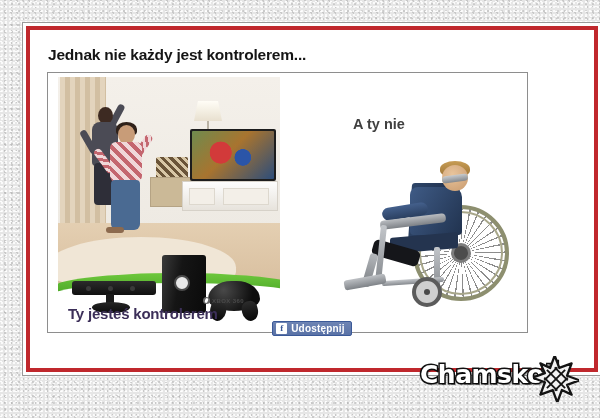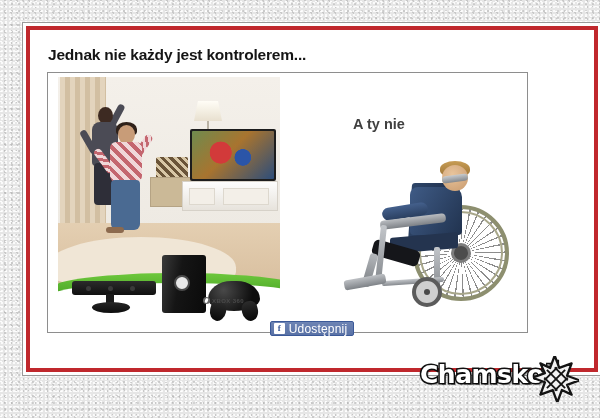--- a/index.html
+++ b/index.html
@@ -277,21 +277,21 @@
   }
   #fb-share .fb-f {
     display:inline-flex; align-items:center; justify-content:center;
     width: 11px; height: 11px;
     background: #ffffff; color: #3b5998;
     font-weight: bold; font-size: 9px; line-height: 1;
     font-family: "Liberation Serif", serif;
     border-radius: 1px;
   }
   #fb-share .fb-label {
-    color: #ffffff; font-size: 12px; font-weight: normal; letter-spacing: .2px;
+    color: #ffffff; font-size: 10px; font-weight: bold; letter-spacing: .2px;
   }
 
   
   #chamsko-logo {
     position: absolute; left: 420px; top: 360px;
     display: flex; align-items: flex-start;
     z-index: 5;
   }
   #chamsko-logo .logo-main {
     font-size: 25px; font-weight: bold;
@@ -379,20 +379,21 @@
           <div class="console"></div>
           <div class="console-ring"></div>
           <div class="controller"></div>
         </div>
 
         <div id="xbox-logo">
           <span class="ring"></span>
           <span>XBOX 360</span>
         </div>
 
+        <div id="kinect-caption">Ty jesteś kontrolerem</div>
 
         <div id="right-caption">A ty nie</div>
 
         <div id="wheelchair-photo">
           <div class="wc-bigwheel"></div>
           <div class="wc-handrim"></div>
           <div class="wc-hub"></div>
           <div class="wc-seatback"></div>
           <div class="boy-torso"></div>
           <div class="boy-hair"></div>

